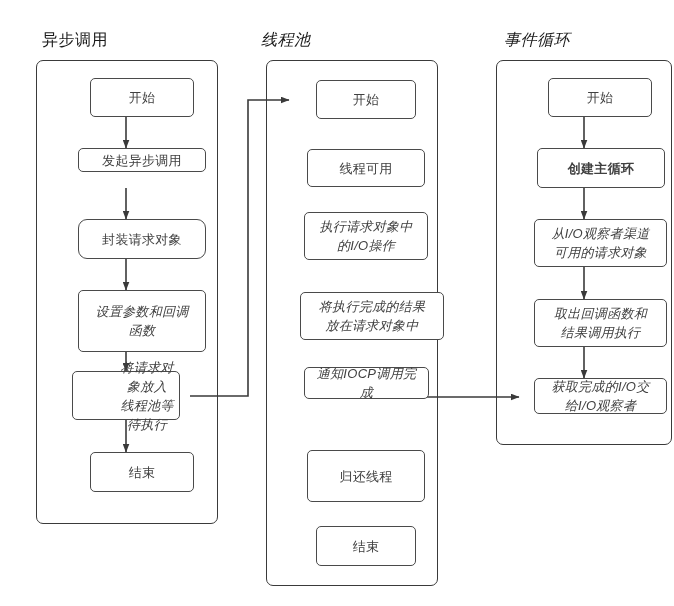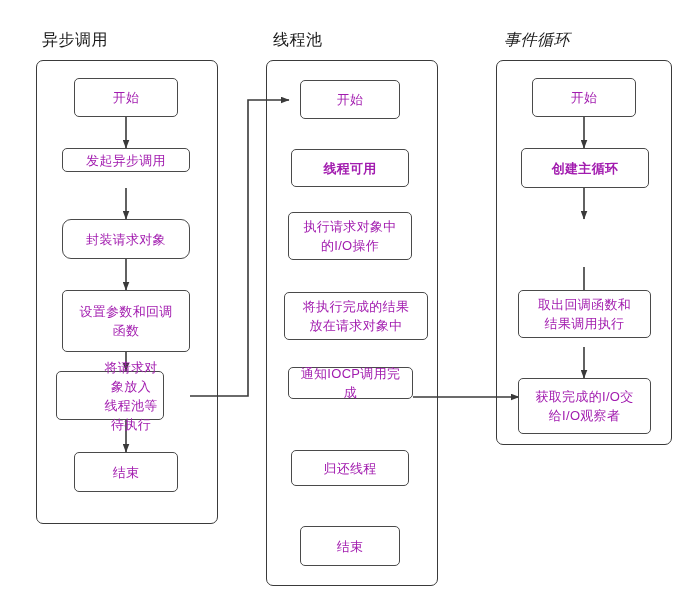--- a/index.html
+++ b/index.html
@@ -36,43 +36,45 @@
     border: 1.3px solid #4a4a4a;
     border-radius: 5px;
     background: #ffffff;
     box-sizing: border-box;
     display: flex;
     align-items: center;
     justify-content: center;
     text-align: center;
     font-size: 13px;
     line-height: 17px;
-    color: #a21caf;
+    color: #404040;
     padding: 0 4px;
     letter-spacing: 0.3px;
+    margin-left: 16px;
   }
   .node.two-line {
     line-height: 19px;
+    font-style: italic;
   }
   svg.edges {
     position: absolute;
     left: 0;
     top: 0;
     width: 674px;
     height: 606px;
     pointer-events: none;
   }
 </style>
 </head>
 <body>
 
 <div id="canvas">
 
   <div class="lane-title" style="left:42px; top:30px;">异步调用</div>
-  <div class="lane-title" style="left:273px; top:30px;">线程池</div>
+  <div class="lane-title" style="left:261px; top:30px;font-style:italic;">线程池</div>
   <div class="lane-title" style="left:504px; top:30px;font-style:italic;">事件循环</div>
 
   <div class="lane-box" style="left:36px; top:60px; width:182px; height:464px;"></div>
   <div class="lane-box" style="left:266px; top:60px; width:172px; height:526px;"></div>
   <div class="lane-box" style="left:496px; top:60px; width:176px; height:385px;"></div>
 
   <svg class="edges" viewBox="0 0 674 606">
     <defs>
       <marker id="arrowhead" markerWidth="9" markerHeight="7" refX="8.5" refY="3.5" orient="auto" markerUnits="userSpaceOnUse">
         <polygon points="0 0, 9 3.5, 0 7" fill="#3a3a3a"></polygon>
@@ -100,30 +102,32 @@
   <div class="node" style="left:74px; top:78px; width:104px; height:39px;">开始</div>
   <div class="node" style="left:62px; top:148px; width:128px; height:24px;">发起异步调用</div>
   <div class="node" style="left:62px; top:219px; width:128px; height:40px;border-radius:9px;">封装请求对象</div>
   <div class="node two-line" style="left:62px; top:290px; width:128px; height:62px; white-space:pre-line;">设置参数和回调
 函数</div>
   <div class="node two-line" style="left:56px; top:371px; width:108px; height:49px; white-space:pre-line;padding-left:46px;">将请求对象放入
 线程池等待执行</div>
   <div class="node" style="left:74px; top:452px; width:104px; height:40px;">结束</div>
 
   <div class="node" style="left:300px; top:80px; width:100px; height:39px;">开始</div>
-  <div class="node" style="left:291px; top:149px; width:118px; height:38px;font-weight:bold;">线程可用</div>
+  <div class="node" style="left:291px; top:149px; width:118px; height:38px;">线程可用</div>
   <div class="node two-line" style="left:288px; top:212px; width:124px; height:48px; white-space:pre-line;">执行请求对象中
 的I/O操作</div>
   <div class="node two-line" style="left:284px; top:292px; width:144px; height:48px; white-space:pre-line;">将执行完成的结果
 放在请求对象中</div>
   <div class="node two-line" style="left:288px; top:367px; width:125px; height:32px; white-space:pre-line;">通知IOCP调用完
 成</div>
-  <div class="node" style="left:291px; top:450px; width:118px; height:36px;">归还线程</div>
+  <div class="node" style="left:291px; top:450px; width:118px; height:52px;">归还线程</div>
   <div class="node" style="left:300px; top:526px; width:100px; height:40px;">结束</div>
 
   <div class="node" style="left:532px; top:78px; width:104px; height:39px;">开始</div>
   <div class="node" style="left:521px; top:148px; width:128px; height:40px;font-weight:bold;">创建主循环</div>
-  <div class="node two-line" style="left:518px; top:290px; width:133px; height:48px; white-space:pre-line;">取出回调函数和
+  <div class="node two-line" style="left:518px; top:219px; width:133px; height:48px; white-space:pre-line;">从I/O观察者渠道
+可用的请求对象</div>
+  <div class="node two-line" style="left:518px; top:299px; width:133px; height:48px; white-space:pre-line;">取出回调函数和
 结果调用执行</div>
-  <div class="node two-line" style="left:518px; top:378px; width:133px; height:56px; white-space:pre-line;">获取完成的I/O交
+  <div class="node two-line" style="left:518px; top:378px; width:133px; height:36px; white-space:pre-line;">获取完成的I/O交
 给I/O观察者</div>
 
 </div>
 
 </body></html>

